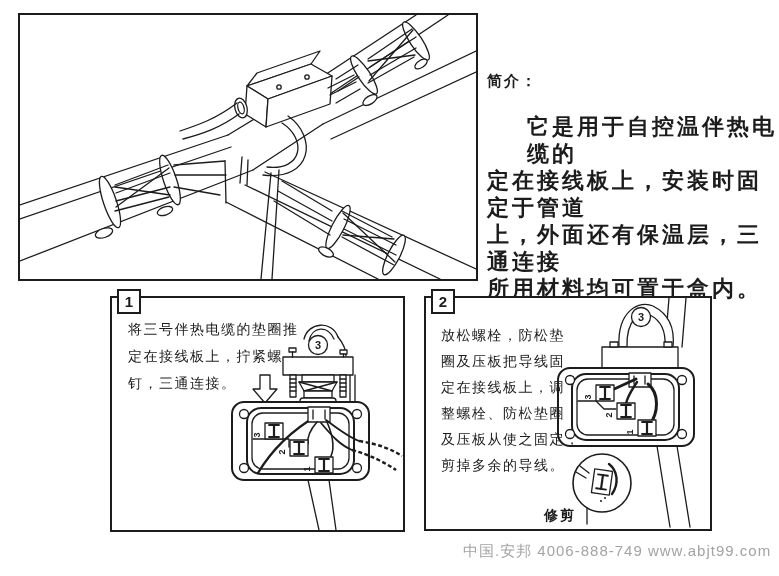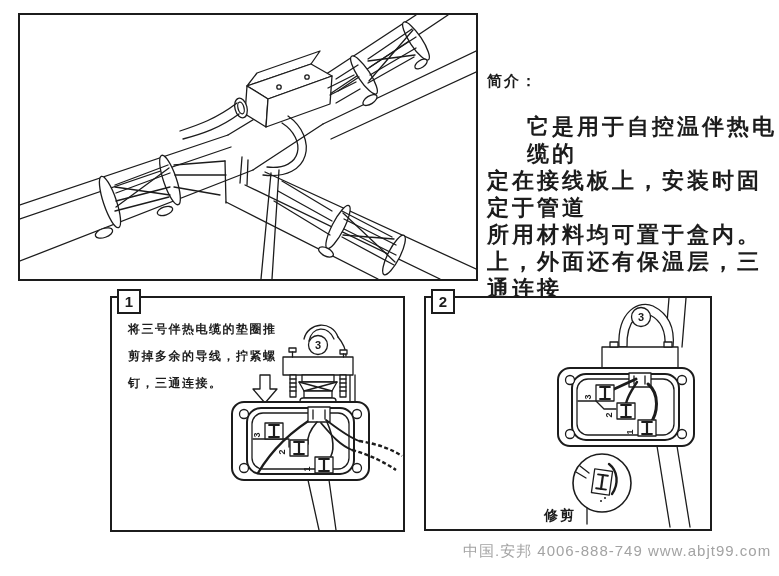--- a/index.html
+++ b/index.html
@@ -15,21 +15,21 @@
   .intro-heading{font-size:15px;font-weight:bold;letter-spacing:2px;}
   .intro-body{margin-top:22px;font-size:22px;font-weight:bold;line-height:27px;letter-spacing:3px;}
   .intro-body .ln.indent{padding-left:40px;}
 
   
   .panel{border:2px solid #1c1c1c;background:#fff;}
   .panel-1{left:110px;top:296px;width:291px;height:232px;}
   .panel-2{left:424px;top:296px;width:284px;height:231px;}
   .num-box{position:absolute;left:5px;top:-9px;width:20px;height:21px;border:2px solid #1c1c1c;
            background:#fff;font-size:15px;font-weight:bold;text-align:center;line-height:21px;}
-  .step-text{position:absolute;font-size:12px;font-weight:bold;letter-spacing:1.5px;}
+  .step-text{position:absolute;font-size:14px;font-weight:normal;letter-spacing:1.5px;}
   .panel-1 .step-text{left:16px;top:18px;line-height:27px;}
   .panel-2 .step-text{left:15px;top:24px;line-height:26px;}
   .panel svg{position:absolute;left:0;top:0;}
 
   
   .ln{fill:none;stroke:#1c1c1c;stroke-width:1.3;stroke-linecap:round;stroke-linejoin:round;}
   .wh{fill:#ffffff;stroke:#1c1c1c;stroke-width:1.3;stroke-linejoin:round;}
   .wh2{fill:#ffffff;stroke:#1c1c1c;stroke-width:2;stroke-linejoin:round;}
   .thick{fill:none;stroke:#1c1c1c;stroke-width:2.4;stroke-linecap:round;}
   .thick3{fill:none;stroke:#1c1c1c;stroke-width:3;stroke-linecap:round;}
@@ -124,22 +124,22 @@
         <path class="ln" d="M259,155 L252,264"></path>
       </g>
     </svg>
   </div>
 
   <div class="abs intro">
     <div class="intro-heading">简介：</div>
     <div class="intro-body">
       <div class="ln indent">它是用于自控温伴热电缆的</div>
       <div class="ln">定在接线板上，安装时固定于管道</div>
+      <div class="ln">上，外面还有保温层，三通连接</div>
       <div class="ln">所用材料均可置于盒内。</div>
-      <div class="ln">上，外面还有保温层，三通连接</div>
     </div>
   </div>
 
   <section class="abs panel panel-1">
     <svg width="291" height="232" viewBox="0 0 291 232">
 
       <g>
         <path class="ln" d="M192,41 C196,24 220,22 226,39"></path>
         <path class="ln" d="M197,43 C200,28 216,27 222,41"></path>
         <path class="ln" d="M226,39 C231,45 234,52 234,58"></path>
@@ -203,21 +203,21 @@
         <text class="lbl" x="198" y="171" text-anchor="middle" transform="rotate(-90 198 171)">1</text>
       </g>
       <g>
         <path class="ln" d="M196,182 L207,232"></path>
         <path class="ln" d="M217,182 L224,232"></path>
       </g>
     </svg>
     <div class="num-box">1</div>
     <div class="step-text">
       <div>将三号伴热电缆的垫圈推</div>
-      <div>剪掉多余的导线，拧紧螺</div>
+      <div>定在接线板上，拧紧螺</div>
       <div>钉，三通连接。</div>
     </div>
   </section>
 
   <section class="abs panel panel-2">
     <svg width="284" height="231" viewBox="0 0 284 231">
 
       <g>
         <path class="ln" d="M243,0 L239,49"></path>
         <path class="ln" d="M260,0 L256,49"></path>
@@ -282,17 +282,25 @@
             <path class="ln" style="stroke-width:2.2" d="M0,-7 V7"></path>
         </g>
         <path class="thick" d="M183,166 C192,173 193,186 186,196"></path>
         <circle cx="179" cy="200" r="1" fill="#1c1c1c"></circle>
           <circle cx="175" cy="203" r="1" fill="#1c1c1c"></circle>
         <path class="ln" d="M161,210 L161,226"></path>
         <text class="mag-lbl" x="118" y="222">修剪</text>
       </g>
     </svg>
     <div class="num-box">2</div>
+    <div class="step-text">
+      <div>放松螺栓，防松垫</div>
+      <div>圈及压板把导线固</div>
+      <div>定在接线板上，调</div>
+      <div>整螺栓、防松垫圈</div>
+      <div>及压板从使之固定，</div>
+      <div>剪掉多余的导线。</div>
+    </div>
   </section>
 
   <div class="abs footer">中国.安邦 4006-888-749 www.abjt99.com</div>
 
 </div>
 
 </body></html>

